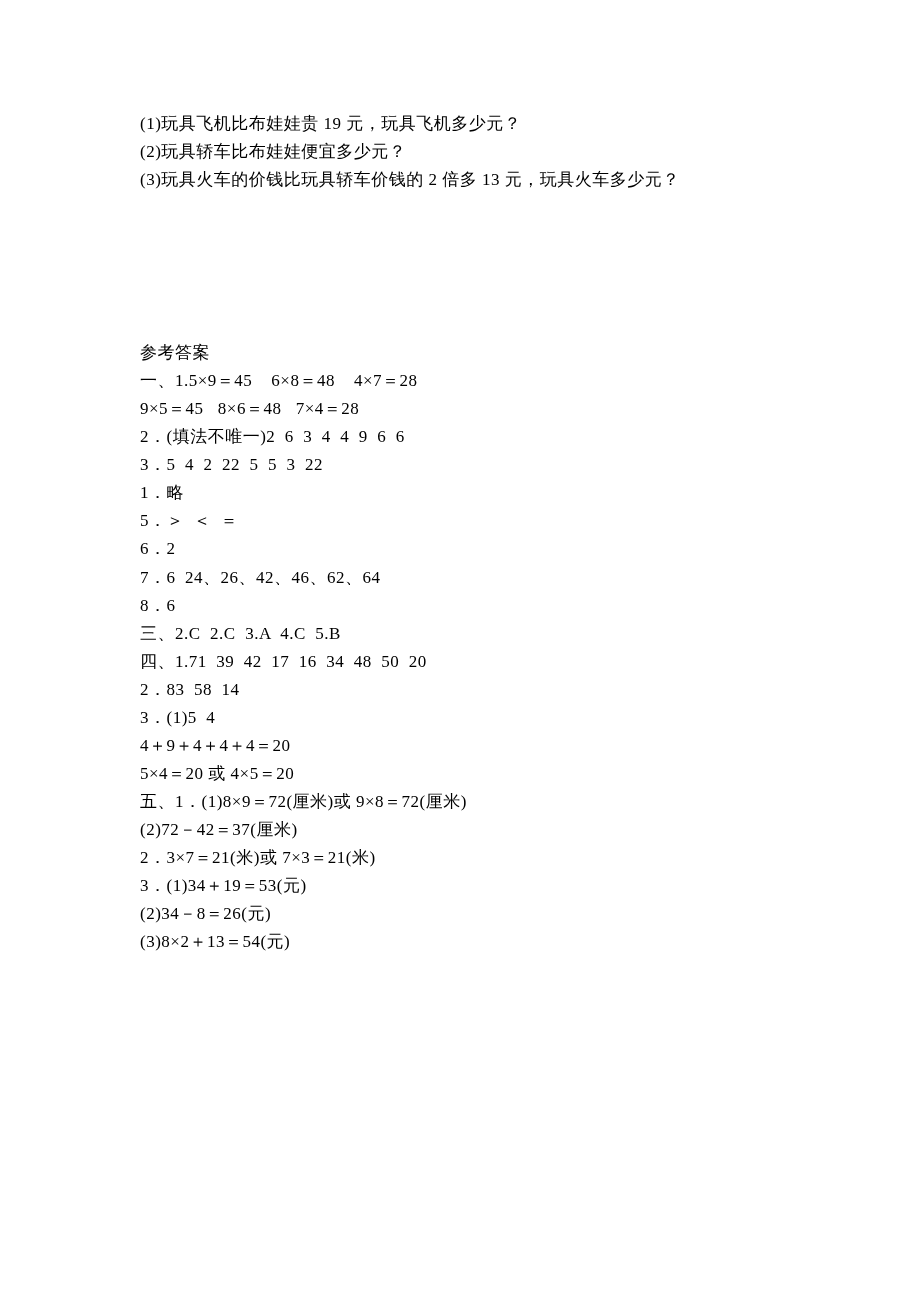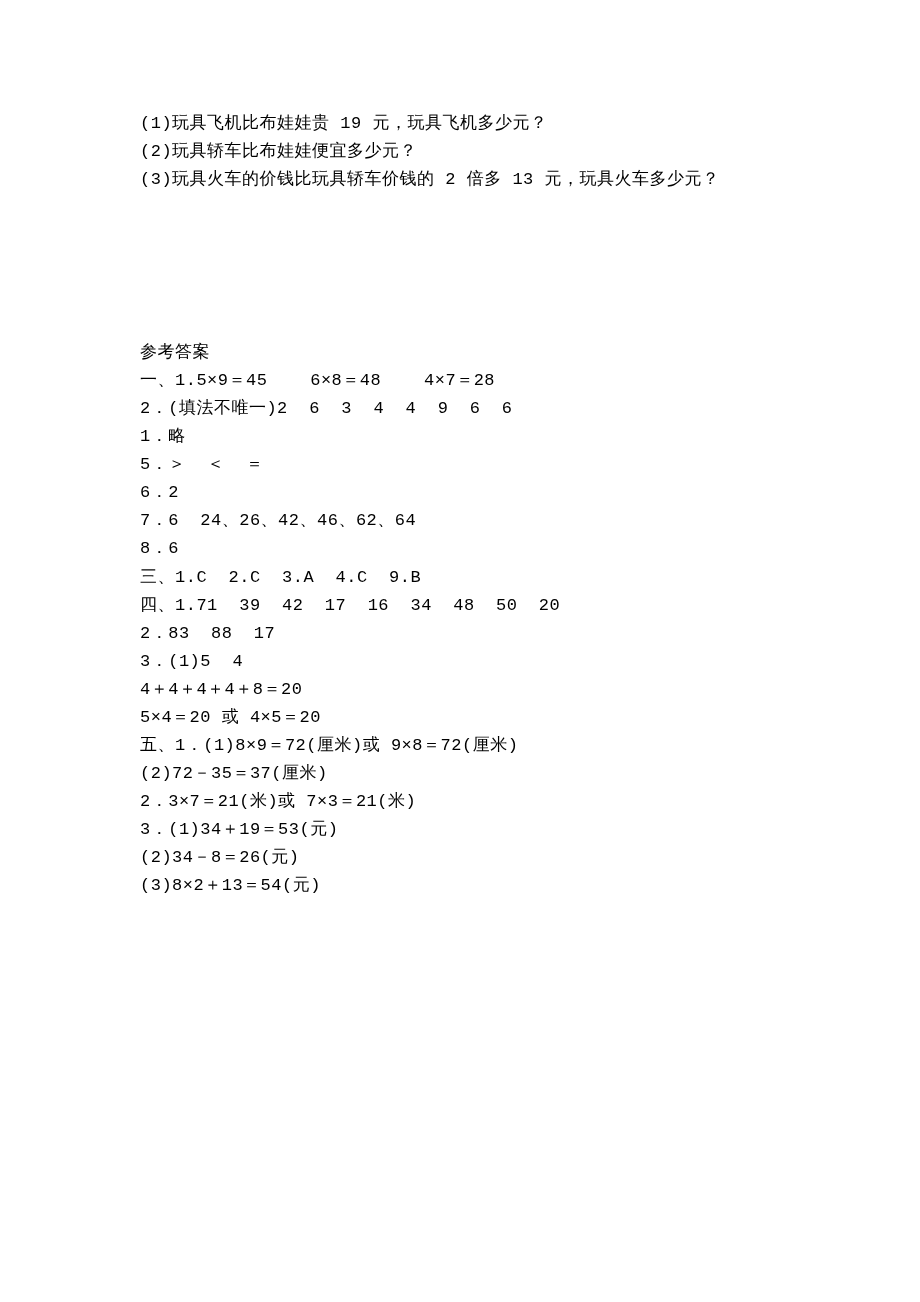--- a/index.html
+++ b/index.html
@@ -1,19 +1,18 @@
 <!DOCTYPE html>
 <html><head>
   <meta charset="utf-8">
   <style>
     * {
       margin: 0;
       padding: 0;
       box-sizing: border-box;
-      font-family: Liberation Mono, monospace;
     }
     body {
       width: 920px;
       height: 1302px;
       background: #ffffff;
       font-family: "SimSun", "宋体", serif;
       font-size: 17px;
       color: #000000;
       line-height: 1.65;
       padding: 110px 140px 0 140px;
@@ -34,31 +33,33 @@
 
 <div class="content">
   <div class="line">(1)玩具飞机比布娃娃贵 19 元，玩具飞机多少元？</div>
   <div class="line">(2)玩具轿车比布娃娃便宜多少元？</div>
   <div class="line">(3)玩具火车的价钱比玩具轿车价钱的 2 倍多 13 元，玩具火车多少元？</div>
 
   <div class="gap"></div>
 
   <div class="line">参考答案</div>
   <div class="line">一、1.5×9＝45    6×8＝48    4×7＝28</div>
+  <div class="line">9×5＝45   8×6＝48   7×4＝28</div>
   <div class="line">2．(填法不唯一)2  6  3  4  4  9  6  6</div>
+  <div class="line">3．5  4  2  22  5  5  3  22</div>
   <div class="line">1．略</div>
   <div class="line">5．＞  ＜  ＝</div>
   <div class="line">6．2</div>
   <div class="line">7．6  24、26、42、46、62、64</div>
   <div class="line">8．6</div>
-  <div class="line">三、1.C  2.C  3.A  4.C  9.B</div>
+  <div class="line">三、2.C  2.C  3.A  4.C  5.B</div>
   <div class="line">四、1.71  39  42  17  16  34  48  50  20</div>
-  <div class="line">2．83  88  17</div>
+  <div class="line">2．83  58  14</div>
   <div class="line">3．(1)5  4</div>
-  <div class="line">4＋4＋4＋4＋8＝20</div>
+  <div class="line">4＋9＋4＋4＋4＝20</div>
   <div class="line">5×4＝20 或 4×5＝20</div>
   <div class="line">五、1．(1)8×9＝72(厘米)或 9×8＝72(厘米)</div>
-  <div class="line">(2)72－35＝37(厘米)</div>
+  <div class="line">(2)72－42＝37(厘米)</div>
   <div class="line">2．3×7＝21(米)或 7×3＝21(米)</div>
   <div class="line">3．(1)34＋19＝53(元)</div>
   <div class="line">(2)34－8＝26(元)</div>
   <div class="line">(3)8×2＋13＝54(元)</div>
 </div>
 
 </body></html>

